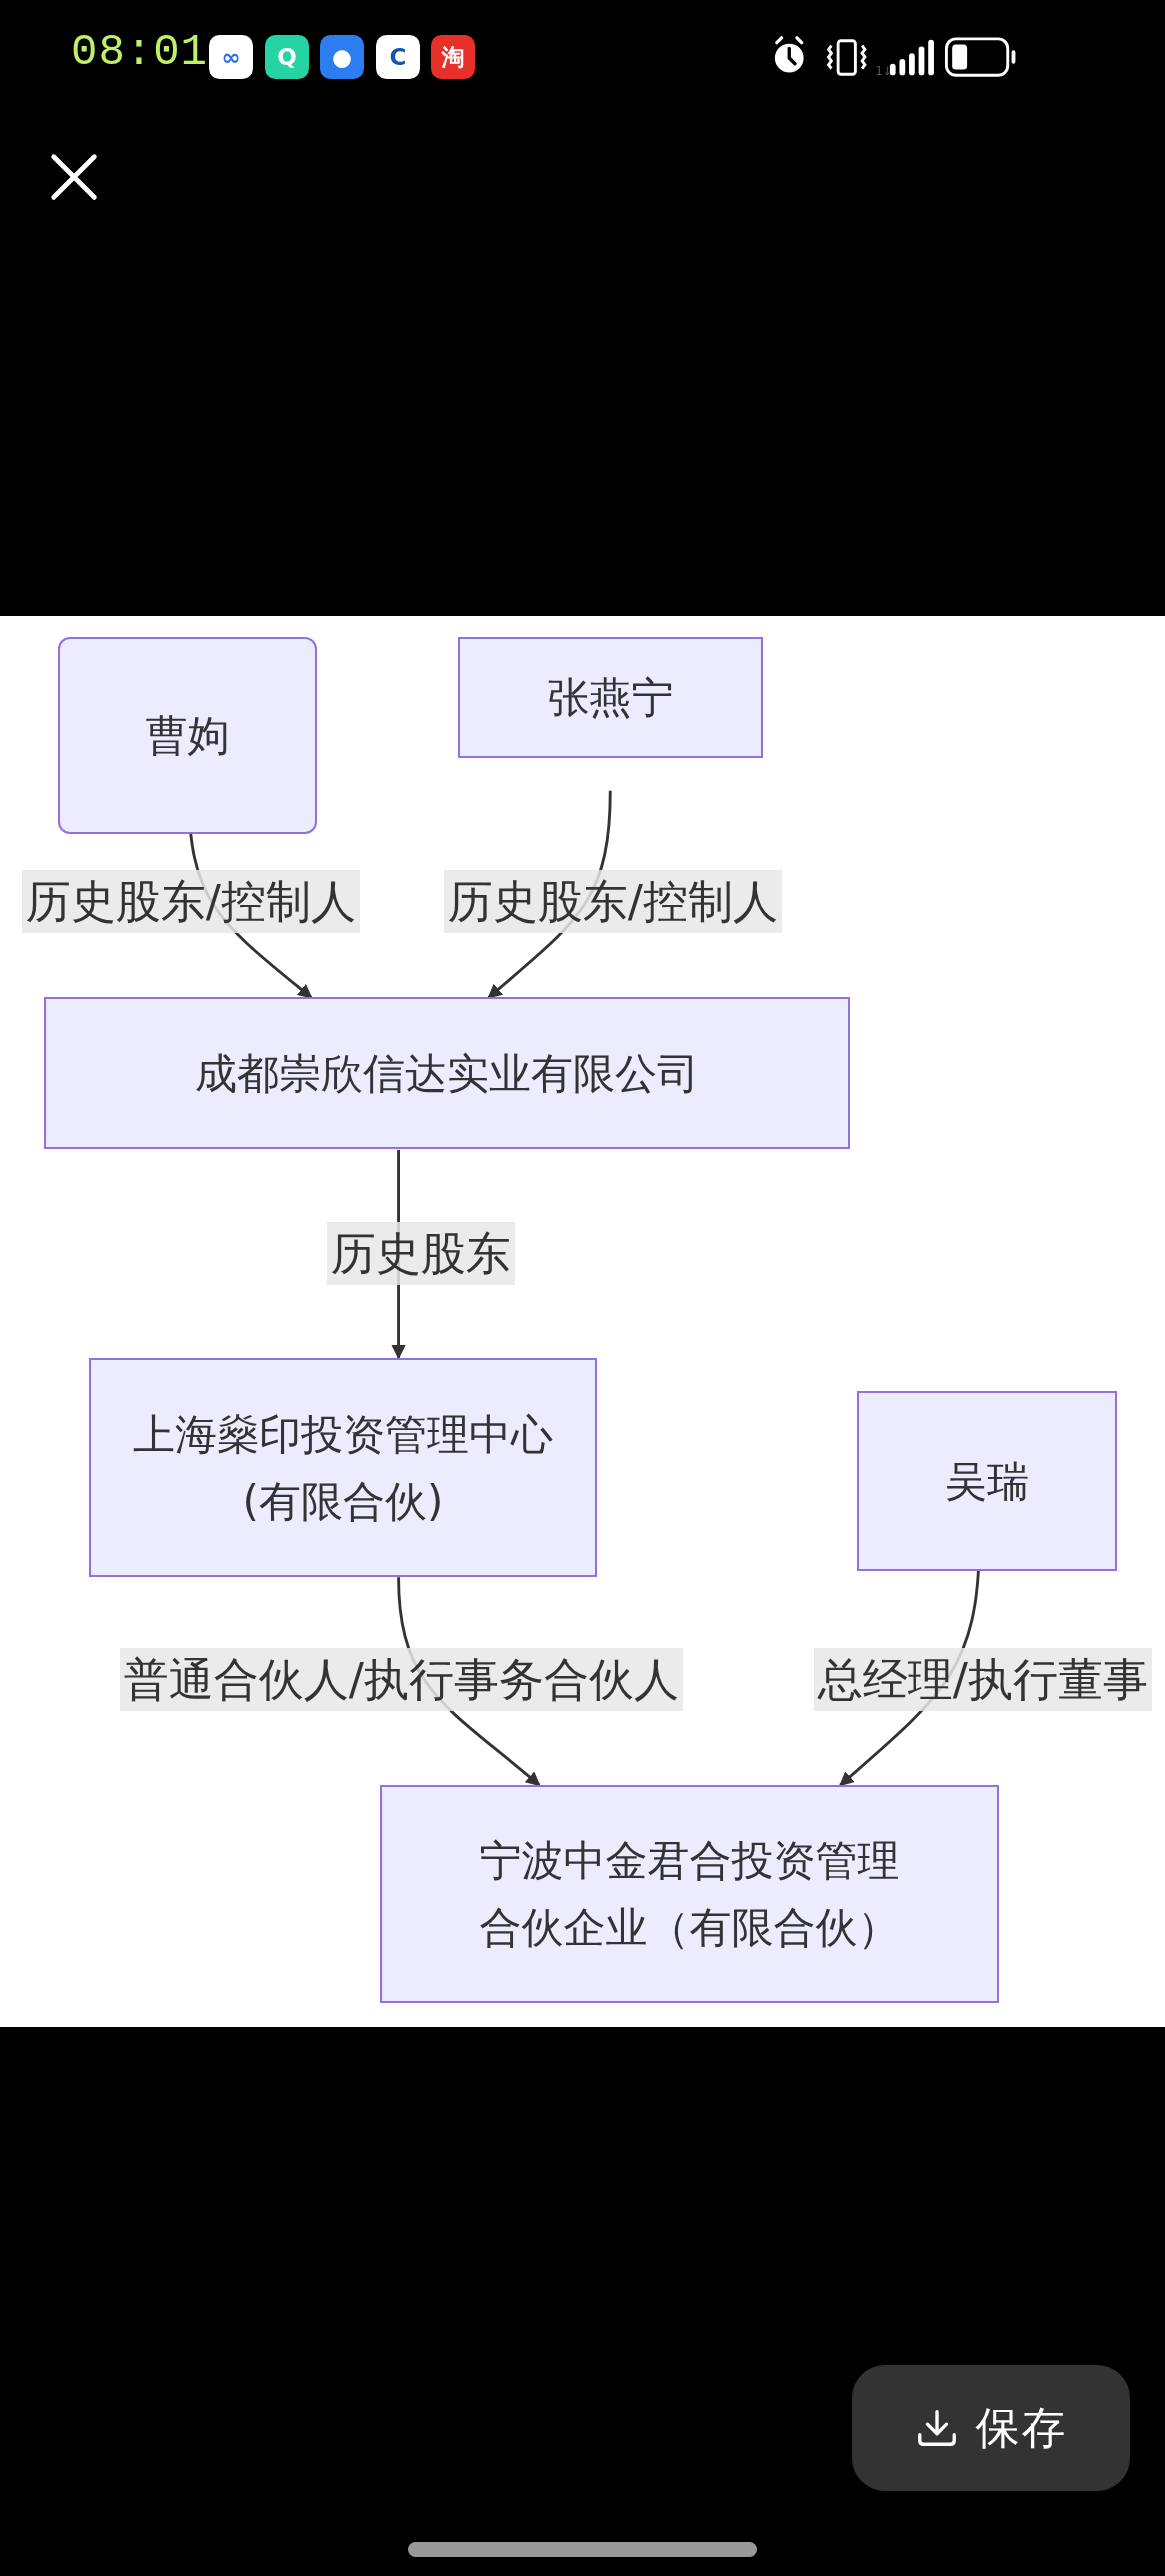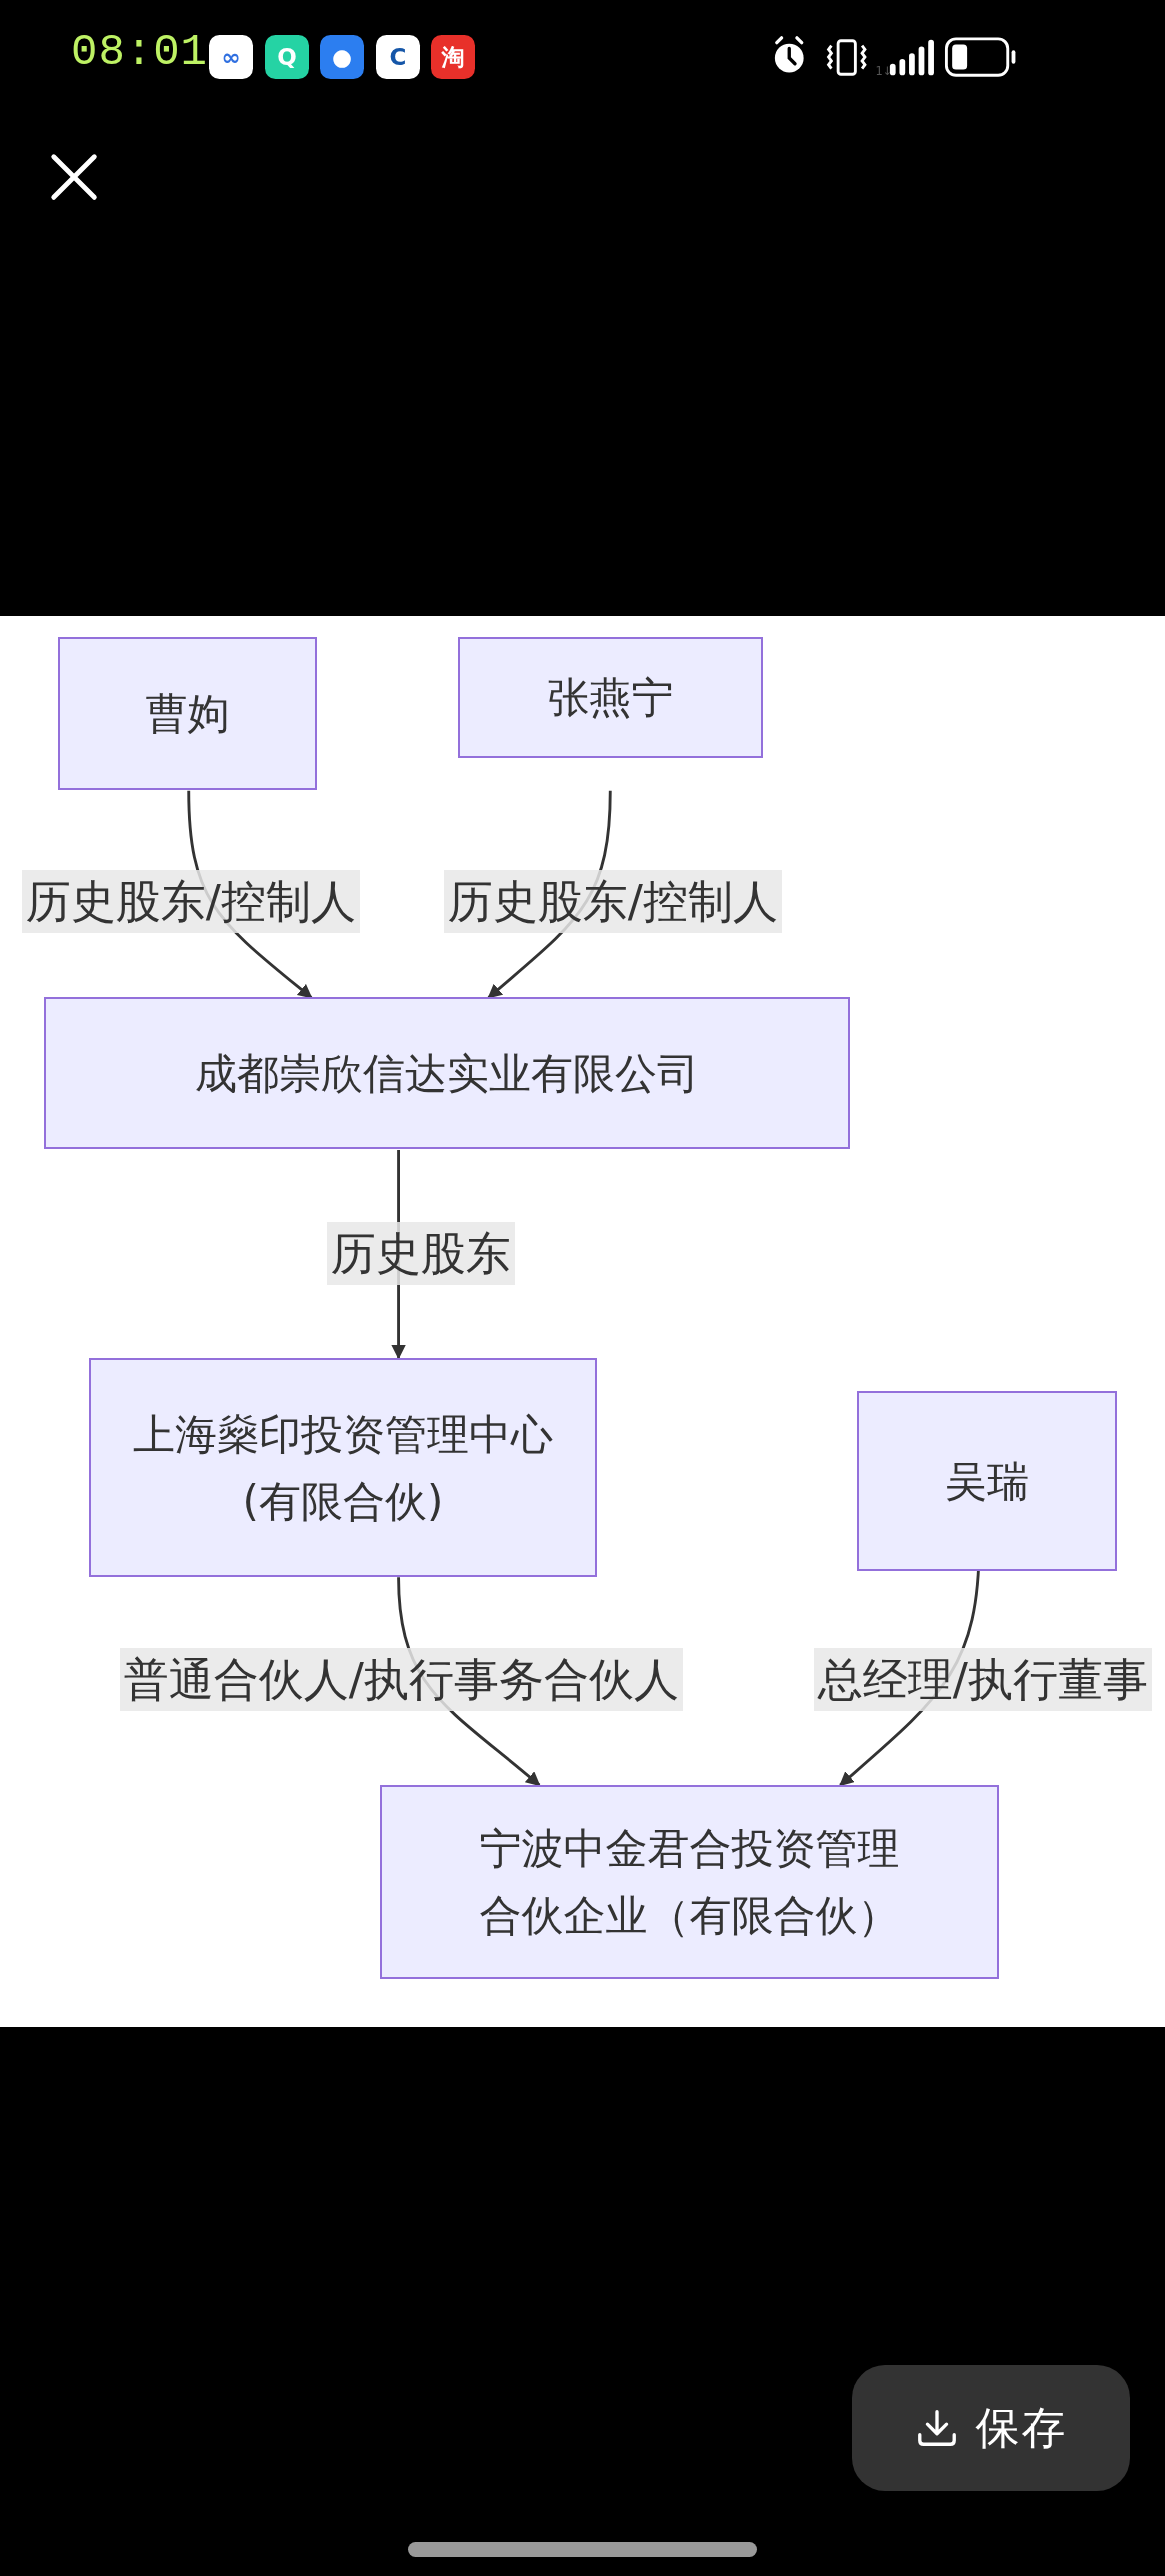--- a/index.html
+++ b/index.html
@@ -75,37 +75,37 @@
         <path d="M0 0 L10 5 L0 10 z" fill="#333"></path>
       </marker>
     </defs>
     <path d="M197 182 C197 300, 230 320, 325 398" stroke="#333" stroke-width="3" fill="none" marker-end="url(#arrow)"></path>
     <path d="M637 182 C637 300, 600 320, 510 398" stroke="#333" stroke-width="3" fill="none" marker-end="url(#arrow)"></path>
     <path d="M416 557 L416 774" stroke="#333" stroke-width="3" fill="none" marker-end="url(#arrow)"></path>
     <path d="M416 1003 C416 1120, 470 1140, 563 1220" stroke="#333" stroke-width="3" fill="none" marker-end="url(#arrow)"></path>
     <path d="M1022 968 C1022 1100, 980 1130, 877 1220" stroke="#333" stroke-width="3" fill="none" marker-end="url(#arrow)"></path>
   </svg>
 
-  <div class="node" style="left:58px; top:21px; width:259px; height:153px;">
+  <div class="node" style="left:58px; top:21px; width:259px; height:197px;border-radius:12px;">
     <span>曹姁</span>
   </div>
   <div class="node" style="left:458px; top:21px; width:305px; height:121px;">
     <span>张燕宁</span>
   </div>
   <div class="node" style="left:44px; top:381px; width:806px; height:152px;">
     <span>成都崇欣信达实业有限公司</span>
   </div>
   <div class="node" style="left:89px; top:742px; width:508px; height:219px; flex-direction:column;">
     <span>上海燊印投资管理中心</span>
     <span>(有限合伙)</span>
   </div>
   <div class="node" style="left:849px; top:775px; width:260px; height:180px;margin-left:8px;">
     <span>吴瑞</span>
   </div>
-  <div class="node" style="left:380px; top:1169px; width:619px; height:194px; flex-direction:column;">
+  <div class="node" style="left:380px; top:1169px; width:619px; height:218px; flex-direction:column;">
     <span>宁波中金君合投资管理</span>
     <span>合伙企业（有限合伙）</span>
   </div>
 
   <div class="edge-label" style="left:22px; top:254px;">历史股东/控制人</div>
   <div class="edge-label" style="left:444px; top:254px;">历史股东/控制人</div>
   <div class="edge-label" style="left:309px; top:606px;margin-left:18px;">历史股东</div>
   <div class="edge-label" style="left:120px; top:1032px;">普通合伙人/执行事务合伙人</div>
   <div class="edge-label" style="left:814px; top:1032px;">总经理/执行董事</div>
 </div>

